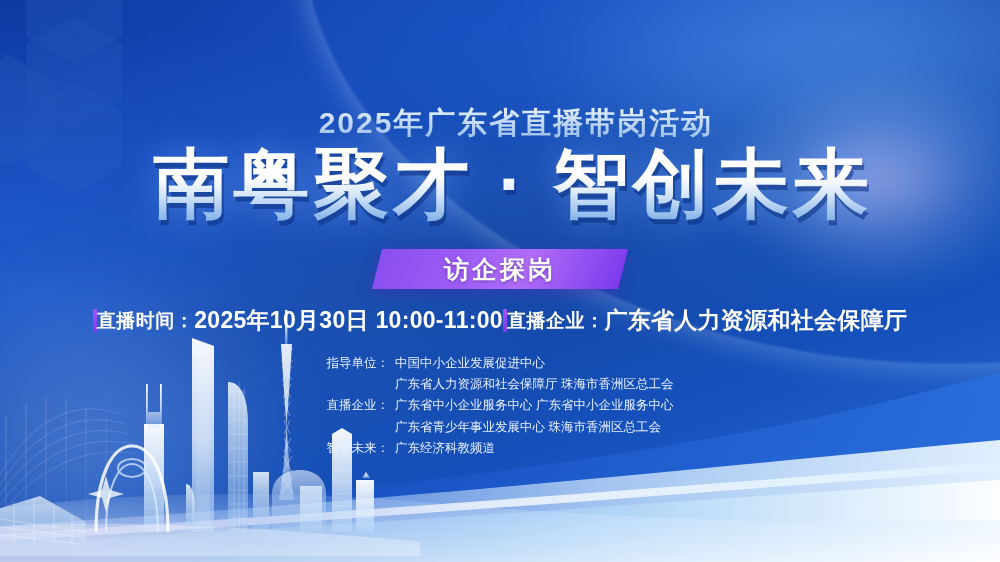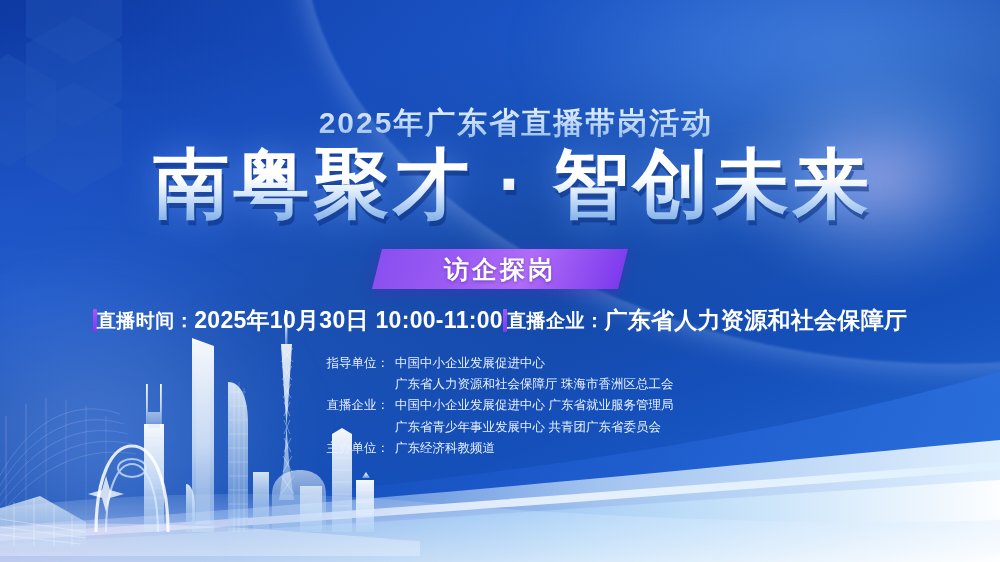--- a/index.html
+++ b/index.html
@@ -299,27 +299,27 @@
           <div class="crow">
             <div class="ckey">指导单位：</div>
             <div class="cval">中国中小企业发展促进中心</div>
           </div>
           <div class="crow">
             <div class="ckey"></div>
             <div class="cval">广东省人力资源和社会保障厅  珠海市香洲区总工会</div>
           </div>
           <div class="crow">
             <div class="ckey">直播企业：</div>
-            <div class="cval">中国中小企业发展促进中心  广东省就业服务管理局</div>
+            <div class="cval">广东省中小企业服务中心  广东省中小企业服务中心</div>
           </div>
           <div class="crow">
             <div class="ckey"></div>
-            <div class="cval">广东省青少年事业发展中心  共青团广东省委员会</div>
-          </div>
-          <div class="crow">
-            <div class="ckey">主办单位：</div>
+            <div class="cval">广东省青少年事业发展中心  珠海市香洲区总工会</div>
+          </div>
+          <div class="crow">
+            <div class="ckey">智创未来：</div>
             <div class="cval">广东经济科教频道</div>
           </div>
         </div>
     </div>
 
   </div>
 </div>
 
 </body></html>

